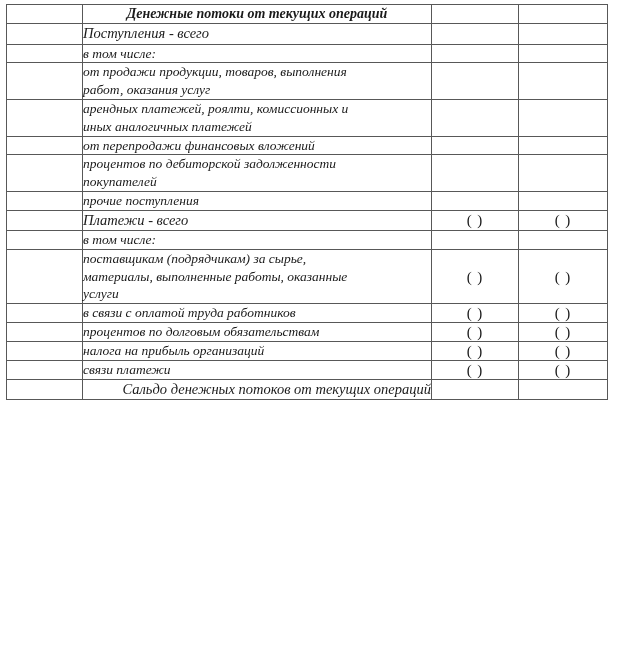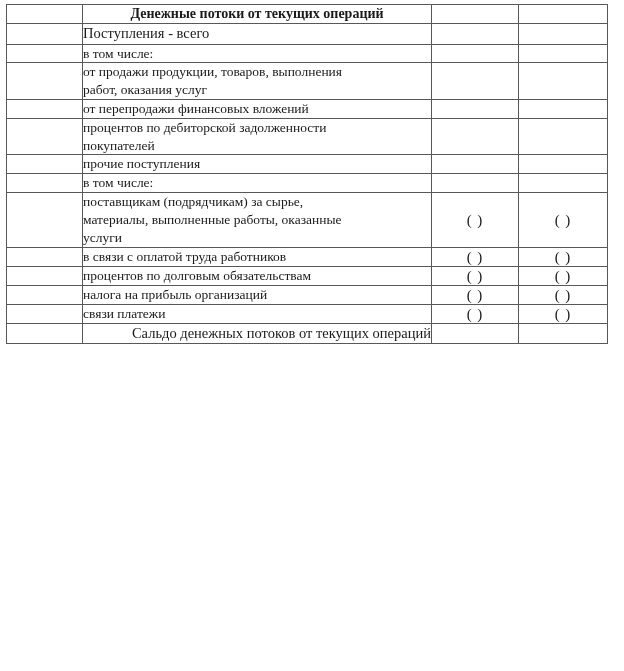--- a/index.html
+++ b/index.html
@@ -42,20 +42,21 @@
   }
   .cell-code {
     height: 100%;
   }
   .cell-name {
     padding: 5px 9px 5px 10px;
     font-size: 13.5px;
     line-height: 1.32;
     text-align: left;
     white-space: pre-line;
+    font-style: italic;
   }
   .cell-name.is-header {
     font-weight: bold;
     font-size: 14px;
     text-align: center;
     padding-left: 10px;
     padding-right: 10px;
   }
   .cell-name.is-total {
     font-size: 14.5px;
@@ -105,36 +106,49 @@
         </tr>
         <tr>
           <td class="cell-code"></td>
           <td class="cell-name">от продажи продукции, товаров, выполнения
 работ, оказания услуг</td>
           <td class="cell-val"></td>
           <td class="cell-val"></td>
         </tr>
         <tr>
           <td class="cell-code"></td>
+          <td class="cell-name">арендных платежей, роялти, комиссионных и
+иных аналогичных платежей</td>
+          <td class="cell-val"></td>
+          <td class="cell-val"></td>
+        </tr>
+        <tr>
+          <td class="cell-code"></td>
           <td class="cell-name">от перепродажи финансовых вложений</td>
           <td class="cell-val"></td>
           <td class="cell-val"></td>
         </tr>
         <tr>
           <td class="cell-code"></td>
           <td class="cell-name">процентов по дебиторской задолженности
 покупателей</td>
           <td class="cell-val"></td>
           <td class="cell-val"></td>
         </tr>
         <tr>
           <td class="cell-code"></td>
           <td class="cell-name">прочие поступления</td>
           <td class="cell-val"></td>
           <td class="cell-val"></td>
+        </tr>
+        <tr>
+          <td class="cell-code"></td>
+          <td class="cell-name is-strong">Платежи - всего</td>
+          <td class="cell-val">( )</td>
+          <td class="cell-val">( )</td>
         </tr>
         <tr>
           <td class="cell-code"></td>
           <td class="cell-name">в том числе:</td>
           <td class="cell-val"></td>
           <td class="cell-val"></td>
         </tr>
         <tr>
           <td class="cell-code"></td>
           <td class="cell-name">поставщикам (подрядчикам) за сырье,

